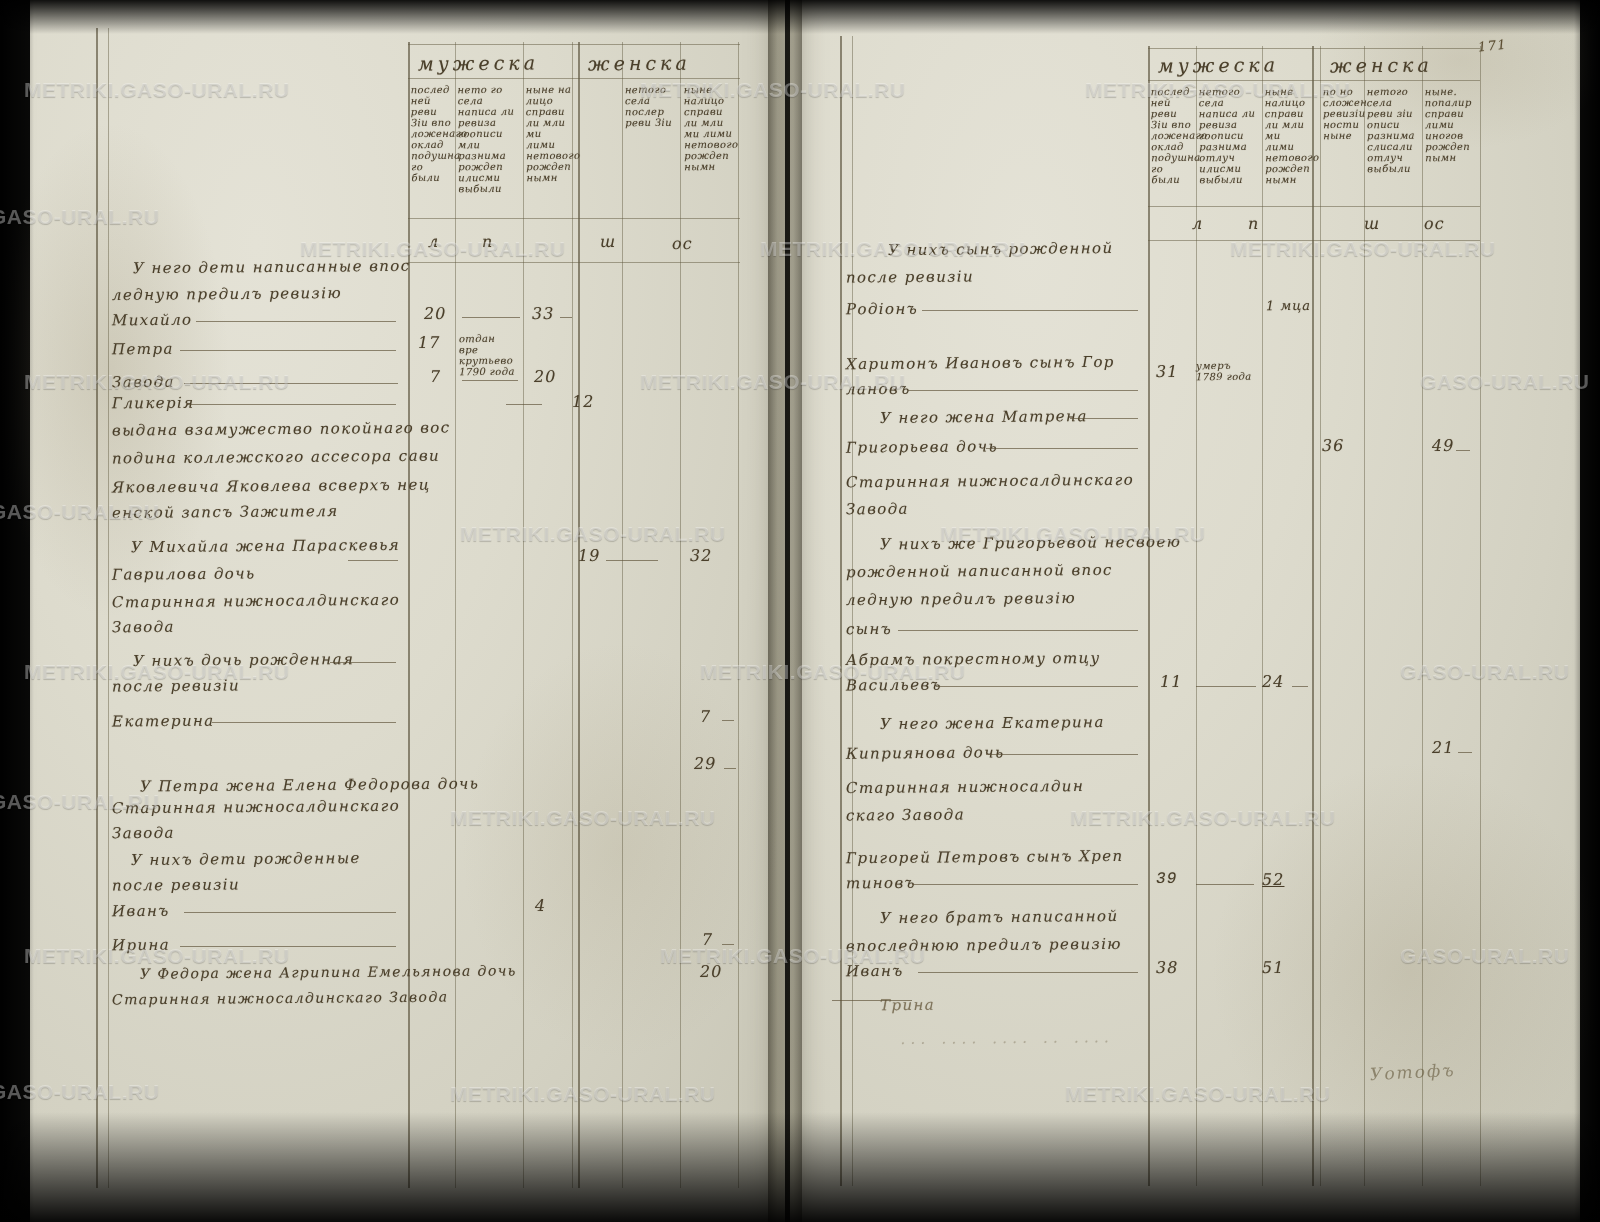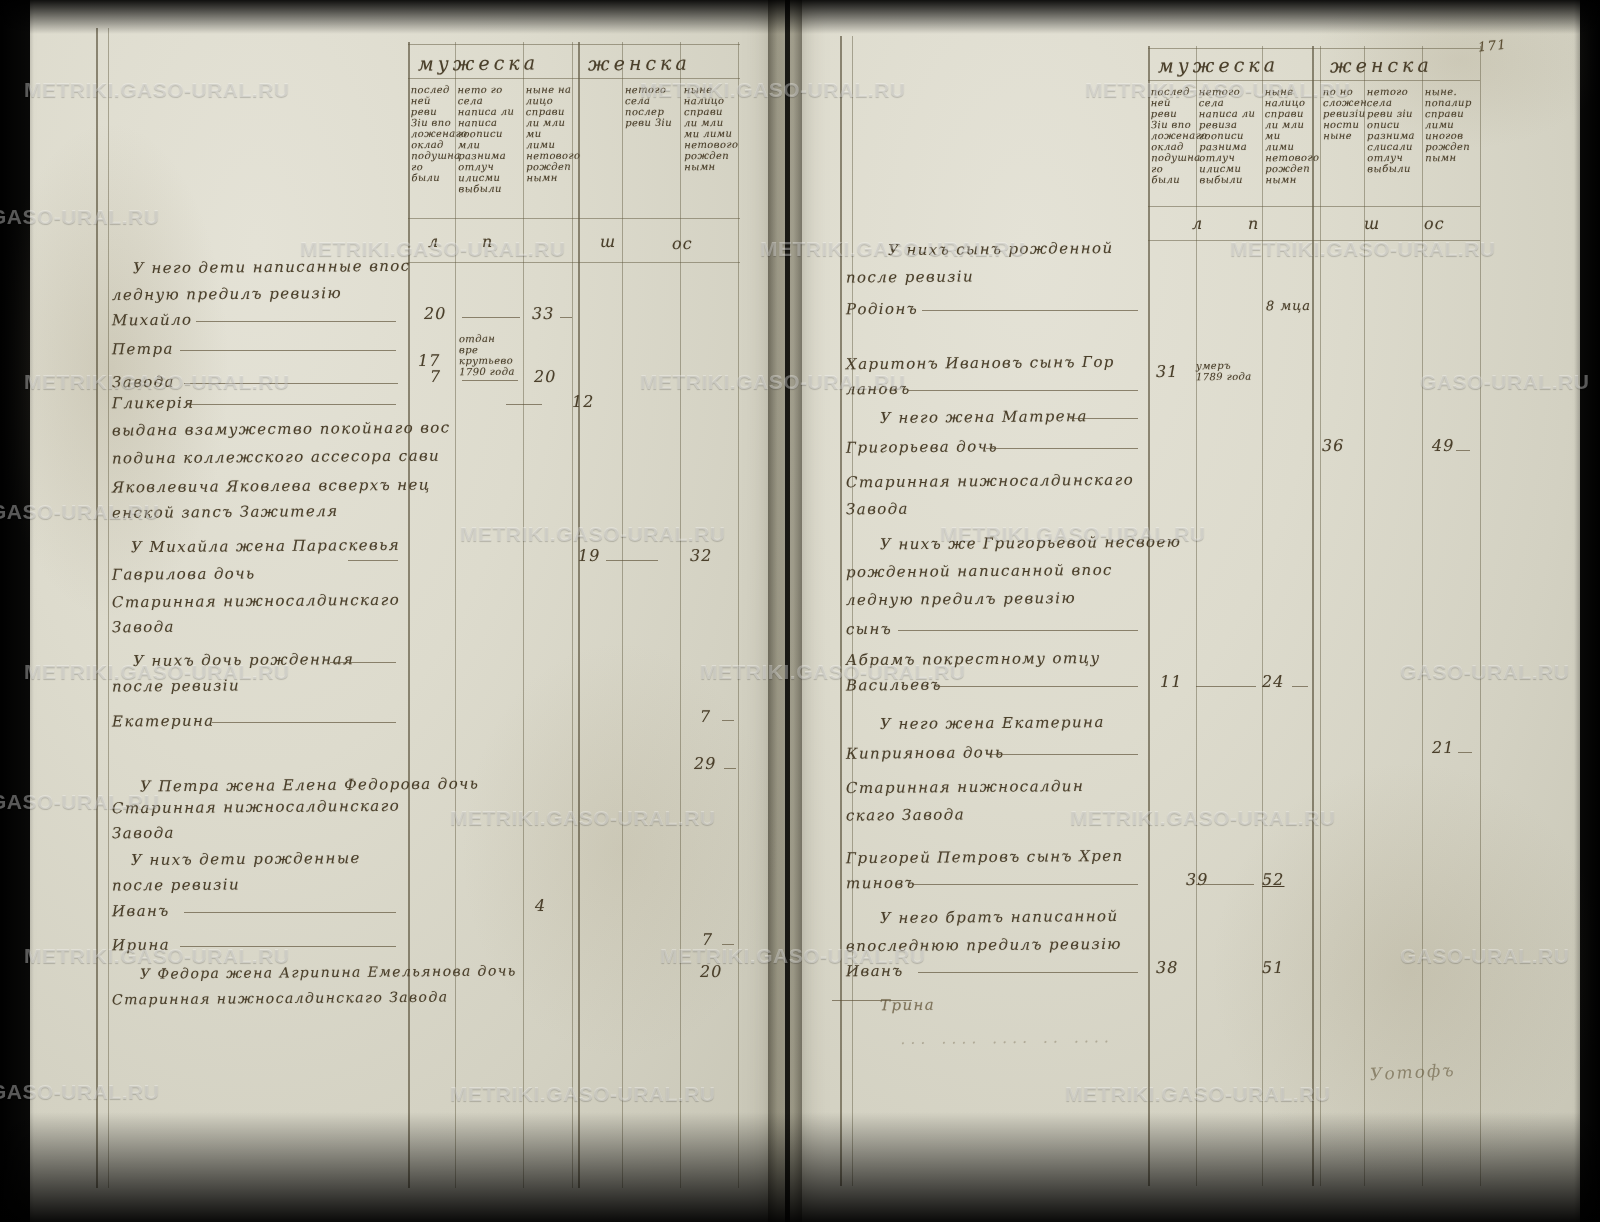--- a/index.html
+++ b/index.html
@@ -182,21 +182,21 @@
   <div class="vline" style="left:1480px; top:46px; height:1140px;"></div>
   <div class="hline" style="left:1148px; top:48px;  width:332px;"></div>
   <div class="hline" style="left:1148px; top:80px;  width:332px;"></div>
   <div class="hline" style="left:1148px; top:206px; width:332px;"></div>
   <div class="hline" style="left:1148px; top:240px; width:332px;"></div>
 
   <div class="hw hdr" style="left:418px; top:52px;">мужеска</div>
   <div class="hw hdr" style="left:588px; top:52px;">женска</div>
 
   <div class="hw tiny" style="left:411px; top:84px; width:42px;">послед ней реви Зіи впо ложенаго оклад подушна го были</div>
-  <div class="hw tiny" style="left:458px; top:84px; width:62px;">нето го села написа ли написа гоописи мли разнима отлуч илисми выбыли</div>
+  <div class="hw tiny" style="left:458px; top:84px; width:62px;">нето го села написа ли ревиза гоописи мли разнима рождеп илисми выбыли</div>
   <div class="hw tiny" style="left:526px; top:84px; width:46px;">ныне на лицо справи ли мли ми лими нетового рождеп нымн</div>
   <div class="hw tiny" style="left:625px; top:84px; width:52px;">нетого села послер реви Зіи</div>
   <div class="hw tiny" style="left:625px; top:84px; width:52px; opacity:0;">нето го села написа ли ревиза гоописи разнима слисали отлуч илисми выбыли</div>
   <div class="hw tiny" style="left:684px; top:84px; width:52px;">ныне налицо справи ли мли ми лими нетового рождеп нымн</div>
 
   <div class="hw num" style="left:428px; top:232px;">л</div>
   <div class="hw num" style="left:482px; top:232px;">п</div>
   <div class="hw num" style="left:600px; top:232px;">ш</div>
   <div class="hw num" style="left:672px; top:234px;">ос</div>
 
@@ -222,21 +222,21 @@
 
   <div class="hw" style="left:112px; top:311px;">Михайло</div>
   <div class="dash" style="left:196px; top:321px; width:200px;"></div>
   <div class="hw num" style="left:424px; top:304px;">20</div>
   <div class="dash" style="left:462px; top:317px; width:58px;"></div>
   <div class="hw num" style="left:532px; top:304px;">33</div>
   <div class="dash" style="left:560px; top:317px; width:12px;"></div>
 
   <div class="hw" style="left:112px; top:340px;">Петра</div>
   <div class="dash" style="left:180px; top:350px; width:216px;"></div>
-  <div class="hw num" style="left:418px; top:351px;">17</div>
+  <div class="hw num" style="left:418px; top:333px;">17</div>
   <div class="hw tiny" style="left:459px; top:333px; width:58px;">отдан вре крутьево 1790 года</div>
 
   <div class="hw" style="left:112px; top:373px;">Завода</div>
   <div class="dash" style="left:184px; top:383px; width:214px;"></div>
   <div class="hw num" style="left:430px; top:367px;">7</div>
   <div class="dash" style="left:462px; top:380px; width:56px;"></div>
   <div class="hw num" style="left:534px; top:367px;">20</div>
 
   <div class="hw" style="left:112px; top:394px;text-align:center;">Гликерія</div>
   <div class="dash" style="left:186px; top:404px; width:210px;"></div>
@@ -288,21 +288,21 @@
   <div class="hw" style="left:140px; top:964px; font-size:14px;">У Федора жена Агрипина Емельянова дочь</div>
   <div class="hw num" style="left:700px; top:962px;">20</div>
 
   <div class="hw" style="left:112px; top:990px; font-size:14px;">Старинная нижносалдинскаго Завода</div>
 
   <div class="hw" style="left:888px; top:240px;">У нихъ сынъ рожденной</div>
   <div class="hw" style="left:846px; top:268px;">после ревизіи</div>
 
   <div class="hw" style="left:846px; top:300px;">Родіонъ</div>
   <div class="dash" style="left:922px; top:310px; width:216px;"></div>
-  <div class="hw num" style="left:1266px; top:298px; font-size:13px;">8 мца</div>
+  <div class="hw num" style="left:1266px; top:298px; font-size:13px;">1 мца</div>
 
   <div class="hw" style="left:846px; top:354px;">Харитонъ Ивановъ сынъ Гор</div>
   <div class="hw num" style="left:1156px; top:362px;">31</div>
   <div class="hw tiny" style="left:1196px; top:360px; width:56px;">умеръ 1789 года</div>
   <div class="hw" style="left:846px; top:380px;">лановъ</div>
   <div class="dash" style="left:908px; top:390px; width:230px;"></div>
 
   <div class="hw" style="left:880px; top:408px;">У него жена Матрена</div>
   <div class="dash" style="left:1070px; top:418px; width:68px;"></div>
   <div class="hw num" style="left:1322px; top:436px;">36</div>
@@ -333,21 +333,21 @@
   <div class="dash" style="left:1458px; top:752px; width:14px;"></div>
 
   <div class="hw" style="left:846px; top:744px;">Киприянова дочь</div>
   <div class="dash" style="left:986px; top:754px; width:152px;"></div>
   <div class="hw" style="left:846px; top:778px;">Старинная нижносалдин</div>
   <div class="hw" style="left:846px; top:806px;">скаго Завода</div>
 
   <div class="hw" style="left:846px; top:848px;">Григорей Петровъ сынъ Хреп</div>
   <div class="hw" style="left:846px; top:874px;">тиновъ</div>
   <div class="dash" style="left:912px; top:884px; width:226px;"></div>
-  <div class="hw num" style="left:1186px; top:870px;">39</div>
+  <div class="hw num" style="left:1156px; top:870px;font-family:Liberation Mono, monospace;">39</div>
   <div class="dash" style="left:1196px; top:884px; width:58px;"></div>
   <div class="hw num" style="left:1262px; top:870px;text-decoration:underline;">52</div>
 
   <div class="hw" style="left:880px; top:908px;">У него братъ написанной</div>
   <div class="hw" style="left:846px; top:936px;">впоследнюю предилъ ревизію</div>
 
   <div class="hw" style="left:846px; top:962px;">Иванъ</div>
   <div class="dash" style="left:918px; top:972px; width:220px;"></div>
   <div class="hw num" style="left:1156px; top:958px;">38</div>
   <div class="hw num" style="left:1262px; top:958px;">51</div>

